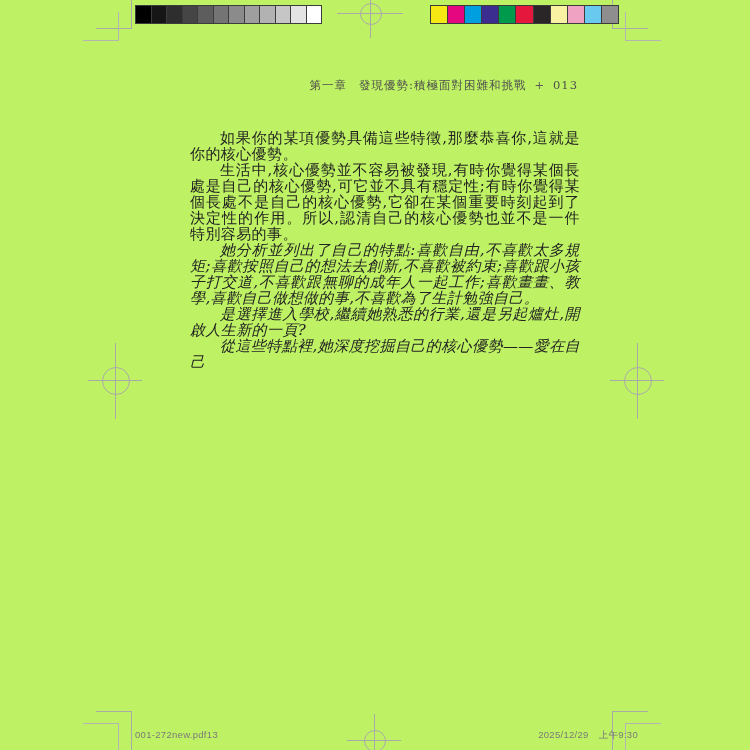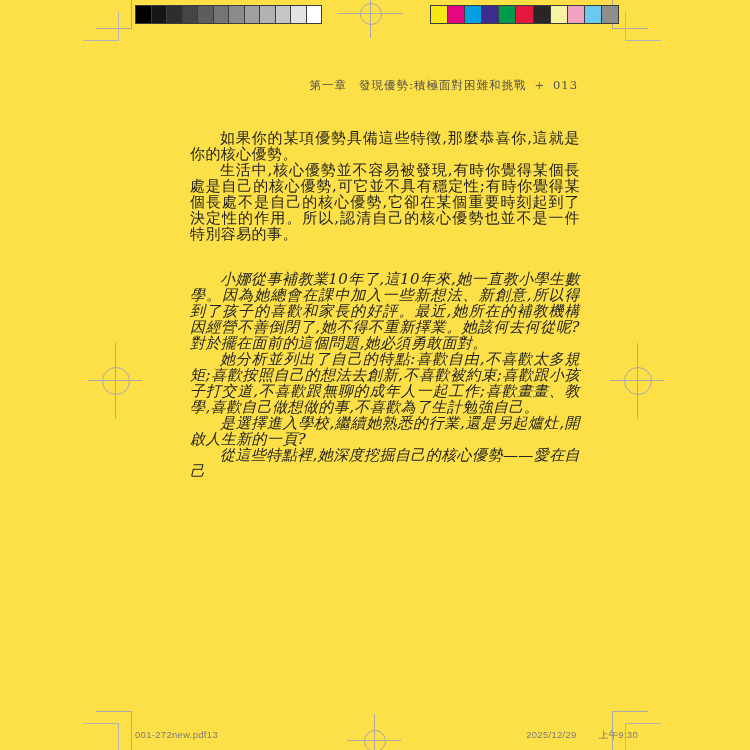--- a/index.html
+++ b/index.html
@@ -1,17 +1,17 @@
 <!DOCTYPE html>
 <html><head>
 <meta charset="utf-8">
 <style>
   html,body{margin:0;padding:0;background:#ffffff;}
   .sheet{
-    position:relative;width:750px;height:750px;background:#fde047;overflow:hidden;
+    position:relative;width:750px;height:750px;background:#bef264;overflow:hidden;
     font-family:"DejaVu Serif","Liberation Serif",serif;
   }
   
   .crop{position:absolute;}
   .crop.tl-o{left:96px;top:0;width:35px;height:28px;border-right:1px solid #a9a9a9;border-bottom:1px solid #a9a9a9;}
   .crop.tl-i{left:83px;top:12px;width:35px;height:28px;border-right:1px solid #b4b4b4;border-bottom:1px solid #b4b4b4;}
   .crop.tr-o{left:612px;top:0;width:35px;height:28px;border-left:1px solid #a9a9a9;border-bottom:1px solid #a9a9a9;}
   .crop.tr-i{left:625px;top:12px;width:35px;height:28px;border-left:1px solid #b4b4b4;border-bottom:1px solid #b4b4b4;}
   .crop.bl-o{left:96px;top:711px;width:35px;height:39px;border-right:1px solid #a9a9a9;border-top:1px solid #a9a9a9;}
   .crop.bl-i{left:83px;top:723px;width:35px;height:27px;border-right:1px solid #b4b4b4;border-top:1px solid #b4b4b4;}
@@ -57,21 +57,21 @@
   }
   .textblock p{margin:0;text-indent:2em;}
   .textblock p.story{font-style:italic;color:#222222;}
   .textblock p.story-first{margin-top:28.5px;}
   
   .foot{position:absolute;top:729px;font-size:9.5px;color:#7a7a7a;
     font-family:"Liberation Sans","DejaVu Sans",sans-serif;letter-spacing:0.3px;white-space:nowrap;}
   .foot.left{left:135px;}
   .foot.right{right:112px;}
   .foot .num{}
-  .foot .time{margin-left:22px;}
+  .foot .time{margin-left:10px;}
 </style>
 </head>
 <body>
 
 <div class="sheet">
 
   <div class="crop tl-o"></div>
   <div class="crop tl-i"></div>
   <div class="crop tr-o"></div>
   <div class="crop tr-i"></div>
@@ -129,21 +129,20 @@
       <div class="swatch" style="background: rgb(142, 142, 142);"></div>
     </div>
 
   <div class="running-head">
     <span>第一章</span><span class="gap1"></span><span>發現優勢:積極面對困難和挑戰</span><span class="sep">+</span><span>013</span>
   </div>
 
   <div class="textblock">
     <p class="normal">如果你的某項優勢具備這些特徵,那麼恭喜你,這就是你的核心優勢。</p>
     <p class="normal">生活中,核心優勢並不容易被發現,有時你覺得某個長處是自己的核心優勢,可它並不具有穩定性;有時你覺得某個長處不是自己的核心優勢,它卻在某個重要時刻起到了決定性的作用。所以,認清自己的核心優勢也並不是一件特別容易的事。</p>
-    <p class="story story-first">小娜從事補教業10年了,這10年來,她一直教小學生數學。因為她總會在課中加入一些新想法、新創意,所以得到了孩子的喜歡和家長的好評。最近,她所在的補教機構因經營不善倒閉了,她不得不重新擇業。她該何去何從呢?對於擺在面前的這個問題,她必須勇敢面對。</p>
     <p class="story">她分析並列出了自己的特點:喜歡自由,不喜歡太多規矩;喜歡按照自己的想法去創新,不喜歡被約束;喜歡跟小孩子打交道,不喜歡跟無聊的成年人一起工作;喜歡畫畫、教學,喜歡自己做想做的事,不喜歡為了生計勉強自己。</p>
     <p class="story">是選擇進入學校,繼續她熟悉的行業,還是另起爐灶,開啟人生新的一頁?</p>
     <p class="story">從這些特點裡,她深度挖掘自己的核心優勢——愛在自己</p>
   </div>
 
   <div class="foot left">
     <span>001-272new.pdf</span><span class="num">13</span>
   </div>
   <div class="foot right">
     <span>2025/12/29</span><span class="time">上午9:30</span>

